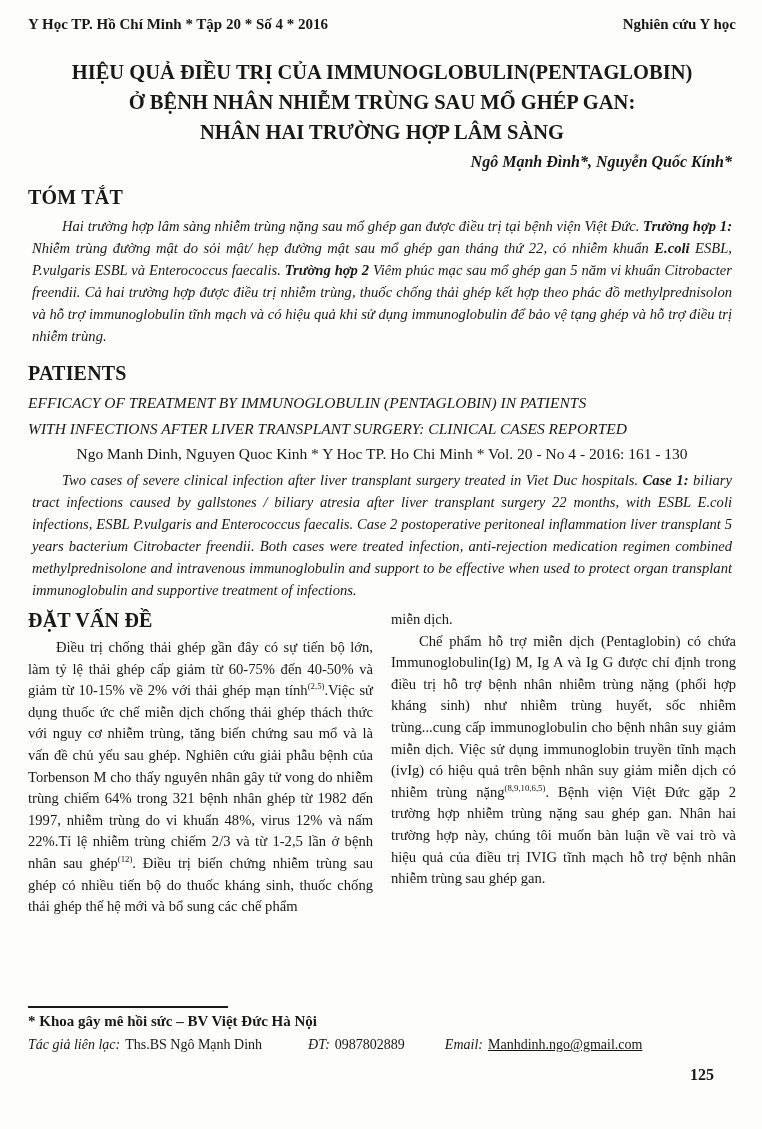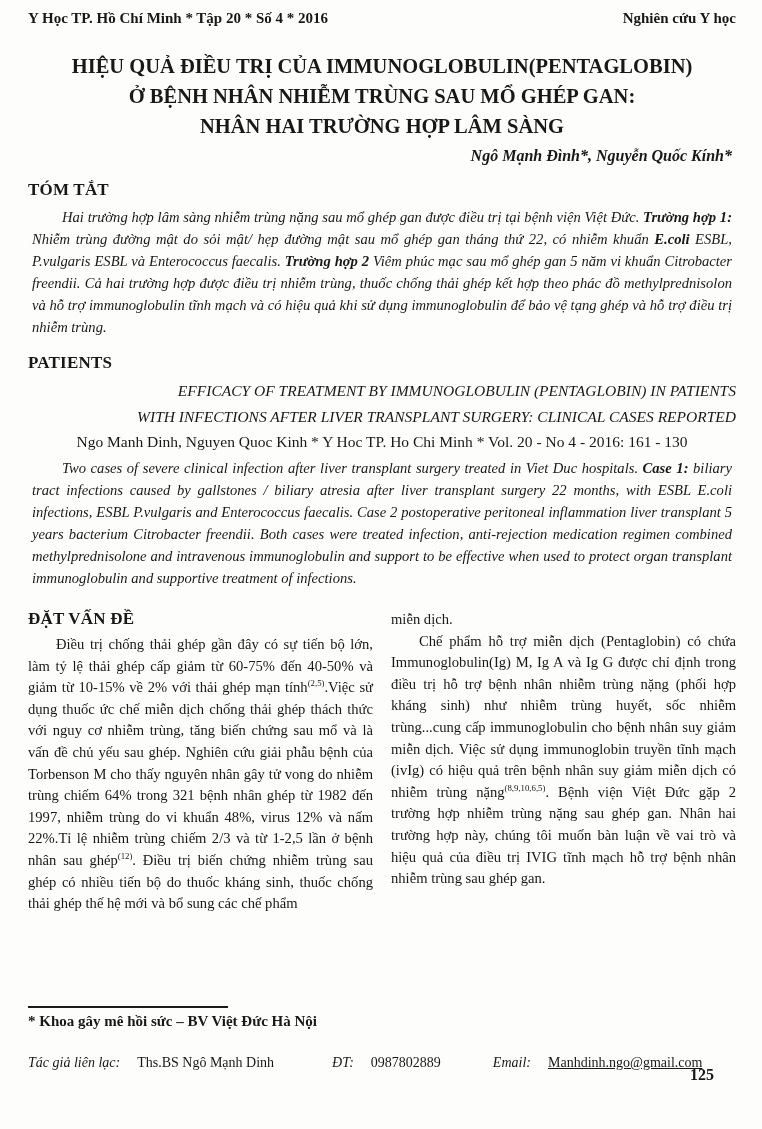--- a/index.html
+++ b/index.html
@@ -1,44 +1,44 @@
 <!DOCTYPE html>
 <html><head>
 <meta charset="utf-8">
 <style>
   html,body { margin:0; padding:0; background:#e8e8e6; }
   .page {
     width:762px; height:1129px; box-sizing:border-box;
     margin:0 auto; background:#fdfdfb; color:#181818;
-    padding:10px 26px 0 28px; overflow:hidden; position:relative;
+    padding:16px 26px 0 28px; overflow:hidden; position:relative;
     font-family:"Liberation Serif", "DejaVu Serif", serif;
   }
   .running-head { display:flex; justify-content:space-between; font-weight:bold; font-size:15px; }
   .title { text-align:center; font-weight:bold; font-size:20.5px; line-height:30px; margin:24px 0 0; }
   .title span { display:block; }
   .authors { text-align:right; font-weight:bold; font-style:italic; font-size:16px; margin-top:6px; padding-right:4px; }
-  h2.sec { font-size:17px; font-weight:bold; margin:15px 0 0; letter-spacing:0.2px; }
+  h2.sec { font-size:20px; font-weight:bold; margin:15px 0 0; letter-spacing:0.2px; }
   .vn-abstract, .en-abstract {
     font-style:italic; font-size:14.6px; line-height:22px;
     text-align:justify; text-indent:30px; margin:6px 4px 0;
   }
-  .en-title { text-align:right; font-style:italic; font-size:15.5px; line-height:26px; margin-top:5px; }
+  .en-title { text-align:left; font-style:italic; font-size:15.5px; line-height:26px; margin-top:5px; }
   .en-title span { display:block; }
   .en-citation { text-align:center; font-size:15.5px; margin-top:3px; }
-  .columns { display:flex; gap:18px; margin-top:20px; }
+  .columns { display:flex; gap:18px; margin-top:8px; }
   .col { flex:1; min-width:0; }
   .col h2.sec { margin:0 0 5px; }
   .body-par { font-size:14.6px; line-height:21.6px; text-align:justify; margin:0; }
   .indent { text-indent:28px; }
   .seg-b { font-weight:bold; }
   sup { font-size:0.60em; line-height:0; }
   .footnote { position:absolute; left:28px; right:12px; top:1006px; }
   .fn-rule { width:200px; border-top:2px solid #1b1b1b; margin-bottom:5px; }
   .fn-aff { font-size:15px; font-weight:bold; }
-  .fn-contact { display:flex; align-items:baseline; font-size:14px; margin-top:25px; white-space:nowrap;gap:12px; }
+  .fn-contact { display:flex; align-items:baseline; font-size:14px; margin-top:7px; white-space:nowrap; }
   .fn-label { font-style:italic; margin-right:5px; }
   .gap1 { margin-left:46px; }
   .gap2 { margin-left:40px; }
   .email-val { text-decoration:underline; }
   .page-number { position:absolute; right:48px; top:1066px; font-weight:bold; font-size:16px; }
 </style>
 </head>
 <body>
 
 <div class="page">

